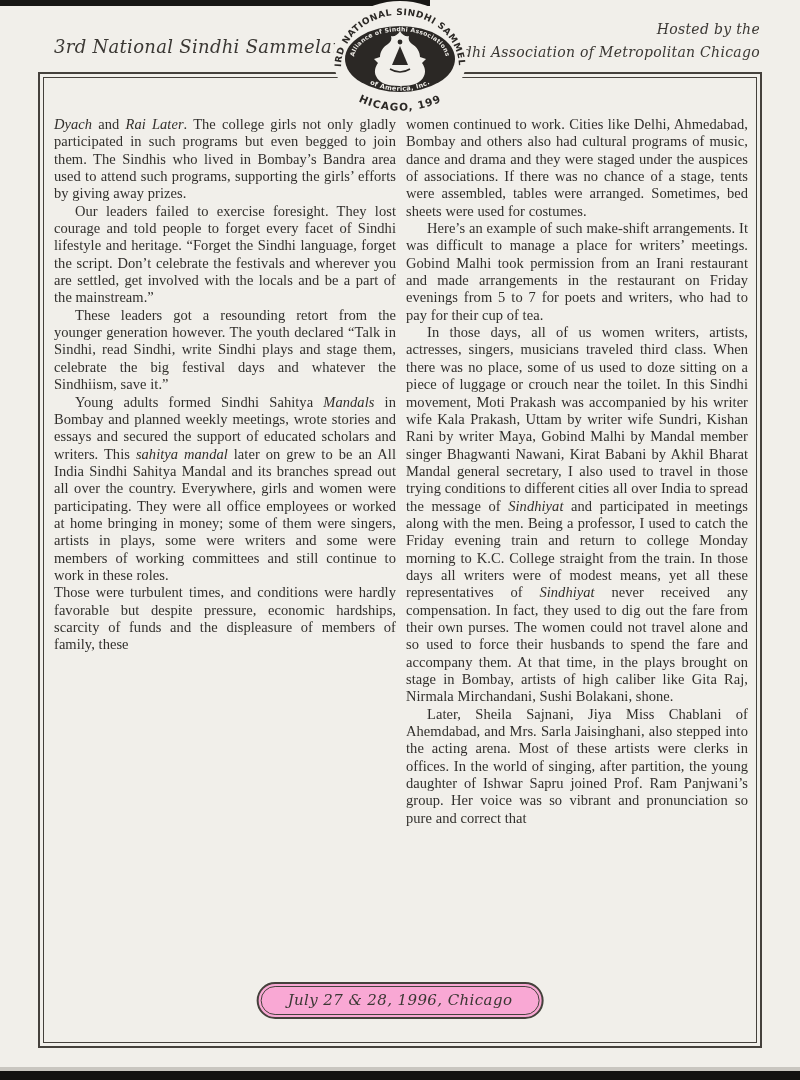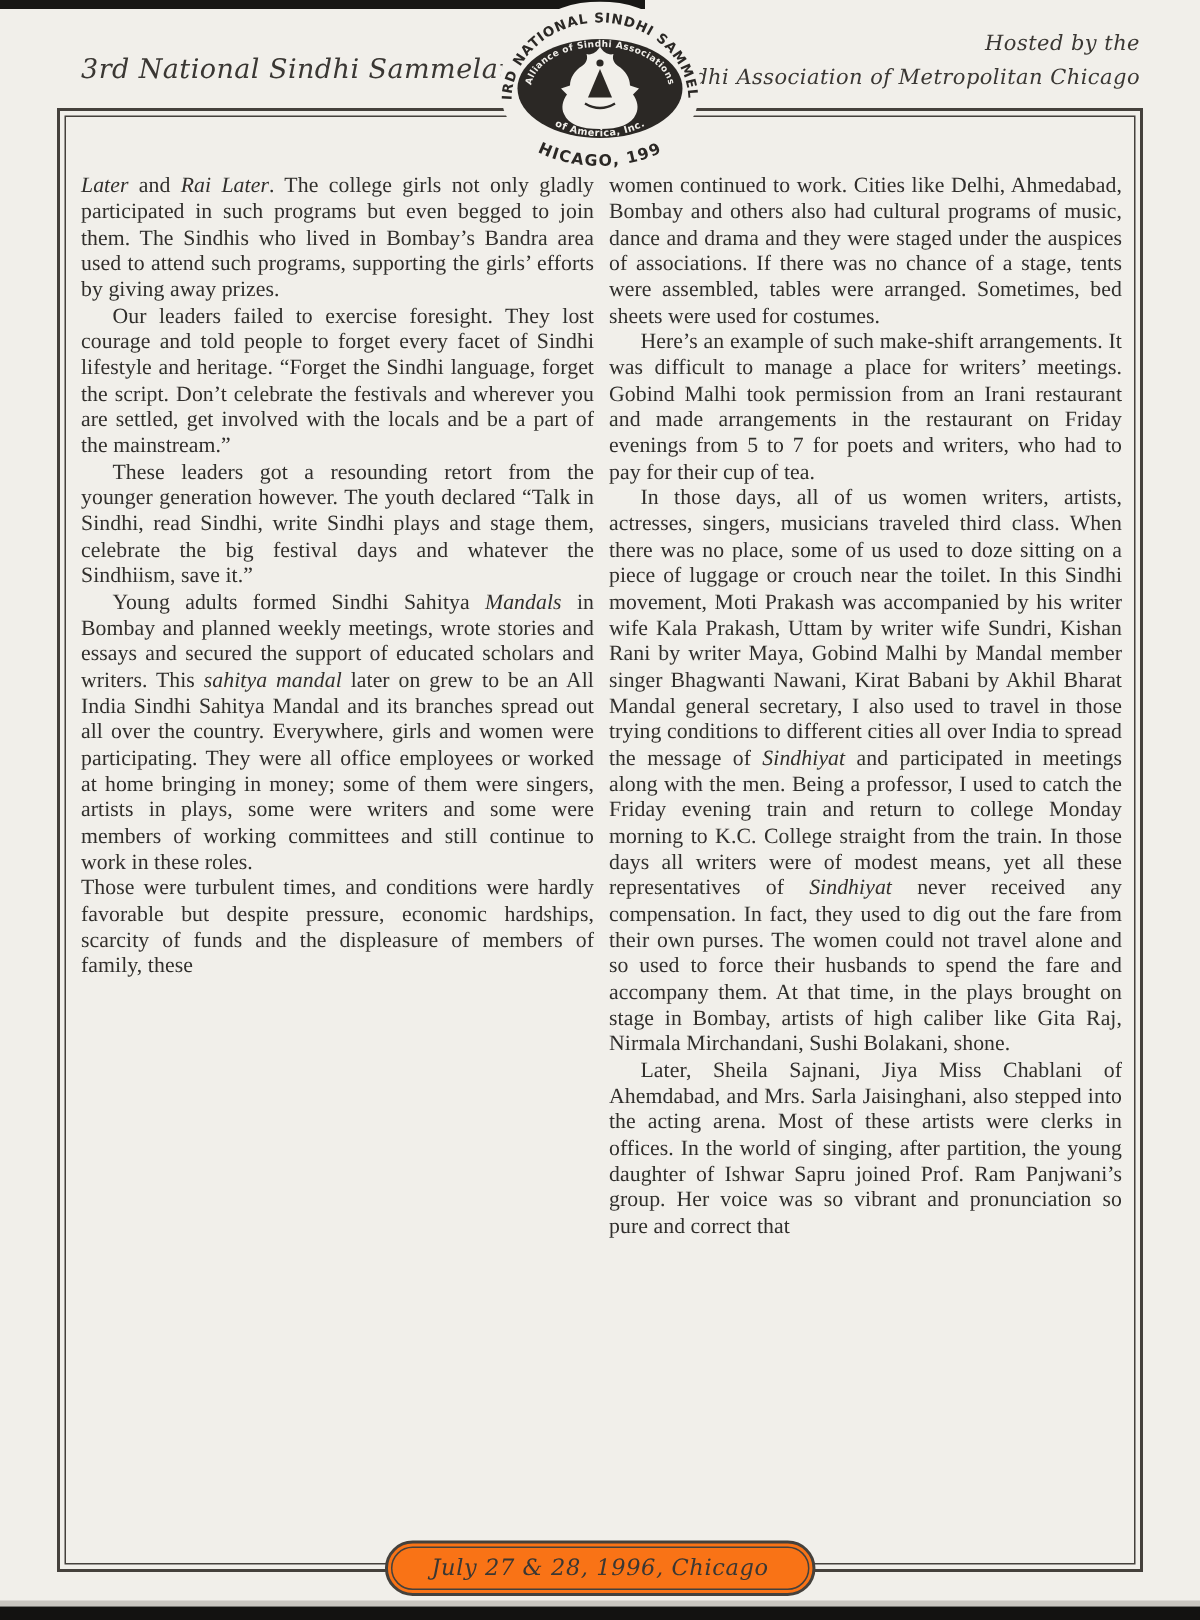--- a/index.html
+++ b/index.html
@@ -49,23 +49,23 @@
     margin:0;
     font-size:14.5px;line-height:17.35px;
     text-align:justify;
     letter-spacing:.05px;
   }
   .col p.indent{text-indent:21px;}
   .col .it{font-style:italic;}
 
   
   .footer-pill{
-    position:absolute;left:50%;top:1027px;transform:translateX(-50%);
+    position:absolute;left:50%;top:982px;transform:translateX(-50%);
     z-index:6;
-    background:#f97316;
+    background:#f9a8d4;
     border:2px solid #45413c;border-radius:999px;padding:2px;text-align:center;
   }
   .footer-pill-inner{
     border:1px solid #45413c;border-radius:999px;
     padding:4px 26px 5px 26px;
     font-family:"DejaVu Serif", serif;font-style:italic;
     font-size:15px;color:#3a3733;letter-spacing:.4px;white-space:nowrap;
   }
 </style>
 </head>
@@ -117,21 +117,21 @@
       <text font-family="DejaVu Sans, sans-serif" font-size="10.5" font-weight="bold" fill="#2b2825" letter-spacing="1">
         <textPath href="#arcBelow" startOffset="50%" text-anchor="middle">CHICAGO, 1996</textPath>
       </text>
     </svg>
   </div>
 
   <div class="content-box"></div>
 
   <div class="columns">
     <div class="col">
-        <p class=""><span class="it">Later</span><span> and </span><span class="it">Rai Later</span><span>. The college girls not only gladly participated in such programs but even begged to join them. The Sindhis who lived in Bombay’s Bandra area used to attend such programs, supporting the girls’ efforts by giving away prizes.</span></p>
+        <p class=""><span class="it">Dyach</span><span> and </span><span class="it">Rai Later</span><span>. The college girls not only gladly participated in such programs but even begged to join them. The Sindhis who lived in Bombay’s Bandra area used to attend such programs, supporting the girls’ efforts by giving away prizes.</span></p>
         <p class="indent"><span>Our leaders failed to exercise foresight. They lost courage and told people to forget every facet of Sindhi lifestyle and heritage. “Forget the Sindhi language, forget the script. Don’t celebrate the festivals and wherever you are settled, get involved with the locals and be a part of the mainstream.”</span></p>
         <p class="indent"><span>These leaders got a resounding retort from the younger generation however. The youth declared “Talk in Sindhi, read Sindhi, write Sindhi plays and stage them, celebrate the big festival days and whatever the Sindhiism, save it.”</span></p>
         <p class="indent"><span>Young adults formed Sindhi Sahitya </span><span class="it">Mandals</span><span> in Bombay and planned weekly meetings, wrote stories and essays and secured the support of educated scholars and writers. This </span><span class="it">sahitya mandal</span><span> later on grew to be an All India Sindhi Sahitya Mandal and its branches spread out all over the country. Everywhere, girls and women were participating. They were all office employees or worked at home bringing in money; some of them were singers, artists in plays, some were writers and some were members of working committees and still continue to work in these roles.</span></p>
         <p class=""><span>Those were turbulent times, and conditions were hardly favorable but despite pressure, economic hardships, scarcity of funds and the displeasure of members of family, these</span></p>
       </div>
     <div class="col">
         <p class=""><span>women continued to work. Cities like Delhi, Ahmedabad, Bombay and others also had cultural programs of music, dance and drama and they were staged under the auspices of associations. If there was no chance of a stage, tents were assembled, tables were arranged. Sometimes, bed sheets were used for costumes.</span></p>
         <p class="indent"><span>Here’s an example of such make-shift arrangements. It was difficult to manage a place for writers’ meetings. Gobind Malhi took permission from an Irani restaurant and made arrangements in the restaurant on Friday evenings from 5 to 7 for poets and writers, who had to pay for their cup of tea.</span></p>
         <p class="indent"><span>In those days, all of us women writers, artists, actresses, singers, musicians traveled third class. When there was no place, some of us used to doze sitting on a piece of luggage or crouch near the toilet. In this Sindhi movement, Moti Prakash was accompanied by his writer wife Kala Prakash, Uttam by writer wife Sundri, Kishan Rani by writer Maya, Gobind Malhi by Mandal member singer Bhagwanti Nawani, Kirat Babani by Akhil Bharat Mandal general secretary, I also used to travel in those trying conditions to different cities all over India to spread the message of </span><span class="it">Sindhiyat</span><span> and participated in meetings along with the men. Being a professor, I used to catch the Friday evening train and return to college Monday morning to K.C. College straight from the train. In those days all writers were of modest means, yet all these representatives of </span><span class="it">Sindhiyat</span><span> never received any compensation. In fact, they used to dig out the fare from their own purses. The women could not travel alone and so used to force their husbands to spend the fare and accompany them. At that time, in the plays brought on stage in Bombay, artists of high caliber like Gita Raj, Nirmala Mirchandani, Sushi Bolakani, shone.</span></p>
         <p class="indent"><span>Later, Sheila Sajnani, Jiya Miss Chablani of Ahemdabad, and Mrs. Sarla Jaisinghani, also stepped into the acting arena. Most of these artists were clerks in offices. In the world of singing, after partition, the young daughter of Ishwar Sapru joined Prof. Ram Panjwani’s group. Her voice was so vibrant and pronunciation so pure and correct that</span></p>

